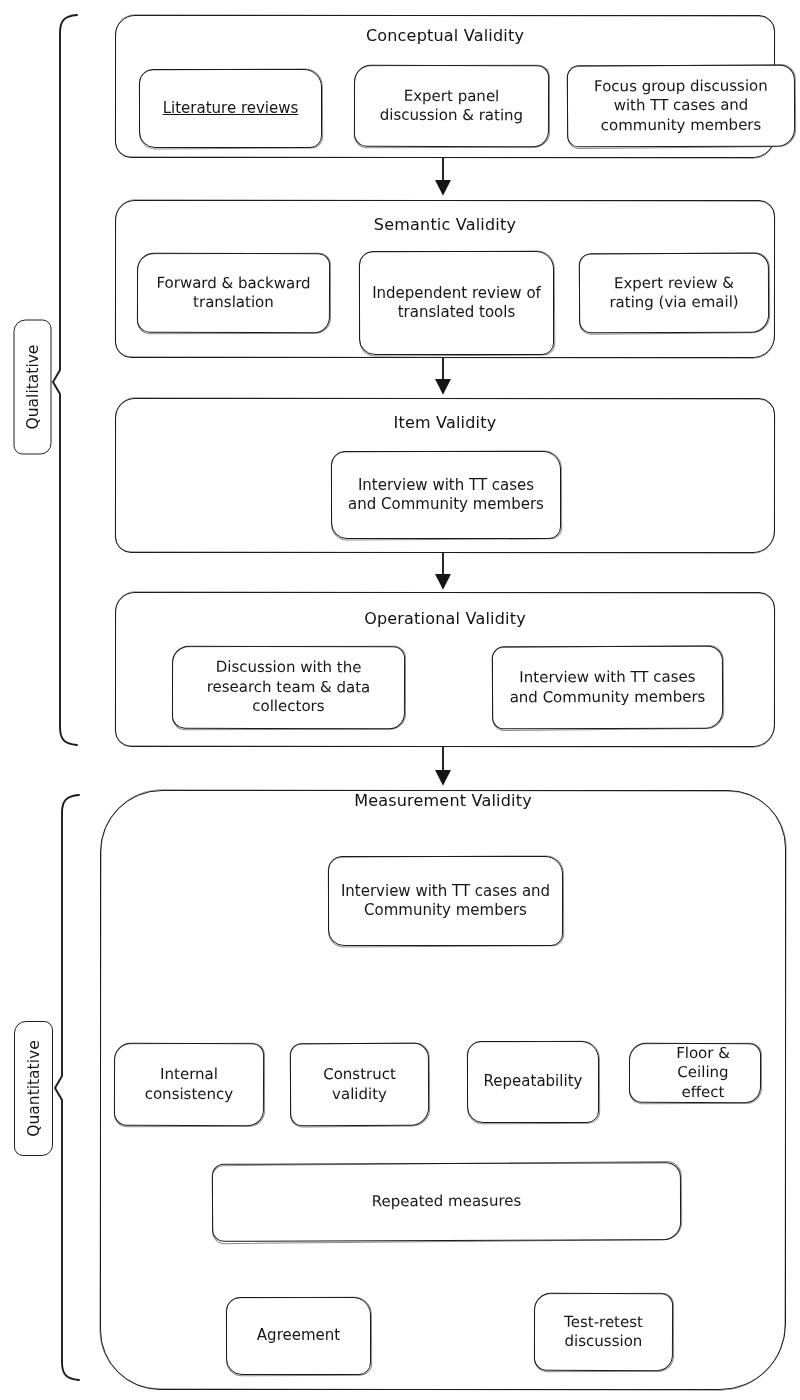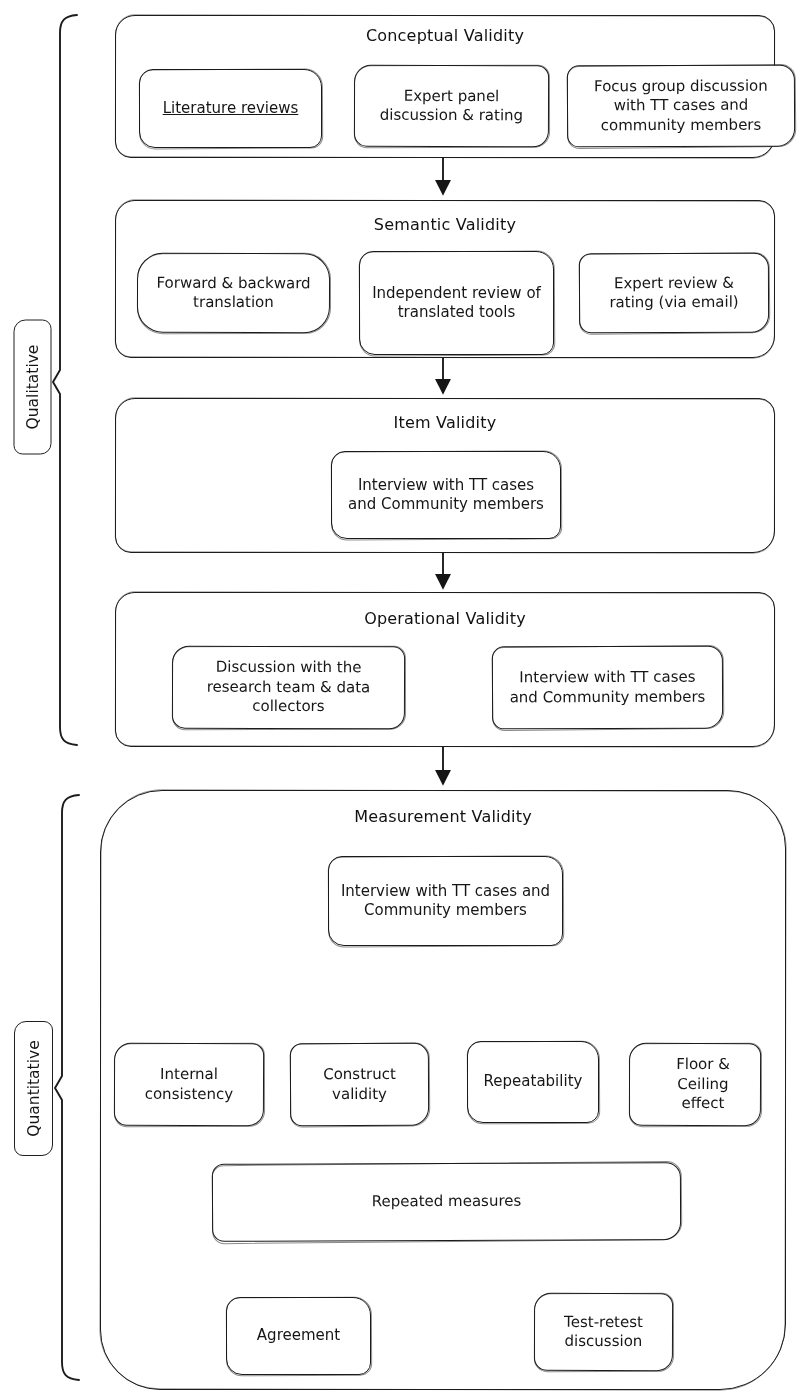--- a/index.html
+++ b/index.html
@@ -84,41 +84,41 @@
 
   <div class="section r-med" style="left:115px;top:15px;width:658px;height:141px;">
     <div class="section-title" style="top:10px;">Conceptual Validity</div>
     <div class="node n1" style="left:23px;top:53px;width:183px;height:79px;text-decoration:underline;">Literature reviews</div>
     <div class="node n2" style="left:238px;top:49px;width:195px;height:82px;">Expert panel discussion &amp; rating</div>
     <div class="node n3" style="left:451px;top:49px;width:228px;height:82px;">Focus group discussion with TT cases and community members</div>
   </div>
 
   <div class="section r-med" style="left:115px;top:200px;width:658px;height:156px;">
     <div class="section-title" style="top:14px;">Semantic Validity</div>
-    <div class="node n2" style="left:21px;top:52px;width:193px;height:80px;border-radius:26px;">Forward &amp; backward translation</div>
+    <div class="node n2" style="left:21px;top:52px;width:193px;height:80px;">Forward &amp; backward translation</div>
     <div class="node n1" style="left:243px;top:50px;width:195px;height:104px;">Independent review of translated tools</div>
     <div class="node n3" style="left:463px;top:52px;width:190px;height:80px;">Expert review &amp; rating (via email)</div>
   </div>
 
   <div class="section r-med" style="left:115px;top:398px;width:658px;height:153px;">
     <div class="section-title" style="top:14px;">Item Validity</div>
     <div class="node n1" style="left:215px;top:52px;width:230px;height:88px;">Interview with TT cases and Community members</div>
   </div>
 
   <div class="section r-med" style="left:115px;top:592px;width:658px;height:153px;">
     <div class="section-title" style="top:16px;">Operational Validity</div>
     <div class="node n2" style="left:56px;top:53px;width:233px;height:83px;">Discussion with the research team &amp; data collectors</div>
     <div class="node n3" style="left:376px;top:53px;width:231px;height:83px;">Interview with TT cases and Community members</div>
   </div>
 
   <div class="section r-big" style="left:100px;top:790px;width:684px;height:598px;">
-    <div class="section-title" style="top:16px;">Measurement Validity</div>
+    <div class="section-title" style="top:0;">Measurement Validity</div>
     <div class="node n1" style="left:227px;top:65px;width:235px;height:90px;">Interview with TT cases and Community members</div>
     <div class="node n2" style="left:13px;top:252px;width:150px;height:83px;">Internal consistency</div>
     <div class="node n3" style="left:189px;top:252px;width:139px;height:83px;">Construct validity</div>
     <div class="node n1" style="left:366px;top:250px;width:132px;height:82px;">Repeatability</div>
-    <div class="node n2" style="left:528px;top:252px;width:132px;height:83px;padding-left:26px;">Floor &amp; Ceiling effect</div>
+    <div class="node n2" style="left:528px;top:252px;width:132px;height:60px;padding-left:26px;">Floor &amp; Ceiling effect</div>
     <div class="node n3" style="left:111px;top:372px;width:469px;height:78px;">Repeated measures</div>
     <div class="node n1" style="left:125px;top:506px;width:145px;height:78px;text-align:right;">Agreement</div>
     <div class="node n2" style="left:433px;top:502px;width:139px;height:78px;">Test-retest discussion</div>
   </div>
 
 </div>
 
 </body></html>

